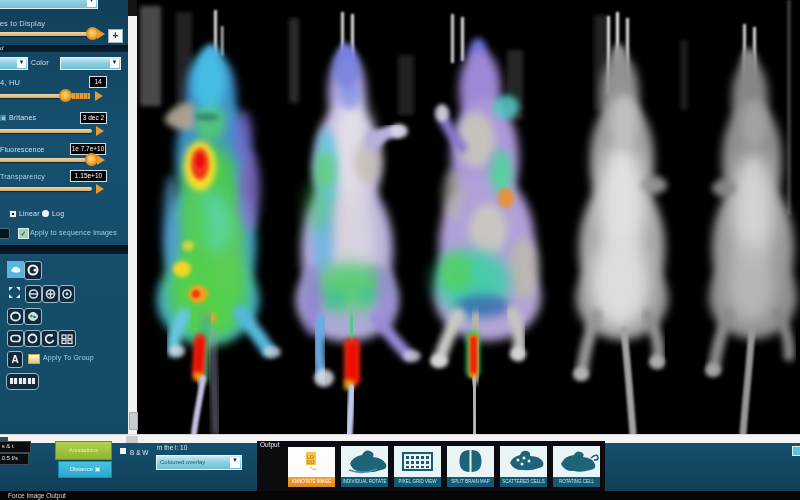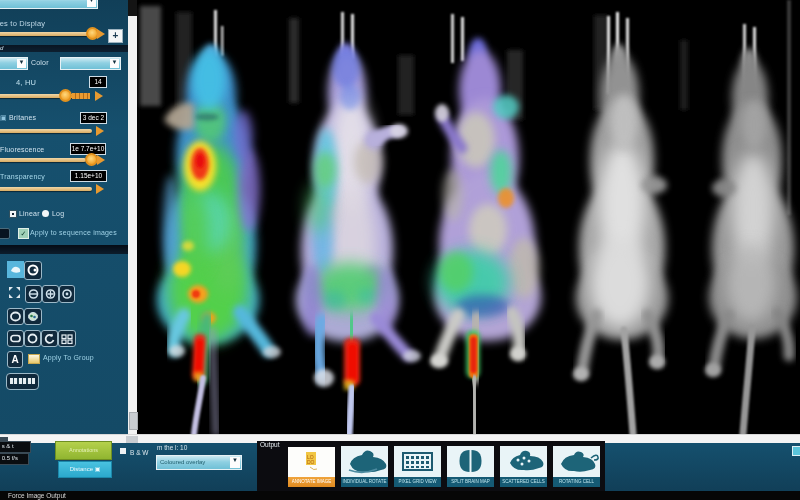--- a/index.html
+++ b/index.html
@@ -208,21 +208,21 @@
     <div style="position:absolute;left:0;top:45px;width:128px;height:7px;background:linear-gradient(180deg,#091522,#0d1f30);color:#cfe2ee;font-size:6px;line-height:7px;font-style:italic;">d</div>
 
     <div class="dd" style="left:-18px;top:57px;width:44px;height:11px;">
         <div class="ddarr">▼</div>
       </div>
     <div class="lbl" style="position:absolute;left:31px;top:59px;font-size:7px;">Color</div>
     <div class="dd" style="left:60px;top:57px;width:59px;height:11px;">
         <div class="ddarr">▼</div>
       </div>
 
-    <div class="lbl" style="position:absolute;left:16px;top:78px;font-size:7.5px;color:#bfe0ee;">4, HU</div>
+    <div class="lbl" style="position:absolute;left:0px;top:78px;font-size:7.5px;color:#bfe0ee;">4, HU</div>
     <div class="numbox" style="left:89px;top:76px;width:16px;height:10px;">14</div>
     <div class="track" style="left:-4px;top:94px;width:94px;"></div>
     <div style="position:absolute;left:72px;top:93px;width:18px;height:6px;background:repeating-linear-gradient(90deg,#e89a30 0 3px,#b06a18 3px 4px);"></div>
     <div class="knob" style="left:59px;top:89px;"></div>
     <div class="arr" style="left:95px;top:91px;"></div>
 
     <div class="lbl" style="position:absolute;left:0px;top:114px;font-size:7px;"><span style="color:#8fc3dd;">▣</span> Britanes</div>
     <div class="numbox" style="left:80px;top:112px;width:25px;height:10px;">3 dec 2</div>
     <div class="track" style="left:-4px;top:129px;width:96px;"></div>
     <div class="arr" style="left:96px;top:126px;"></div>

